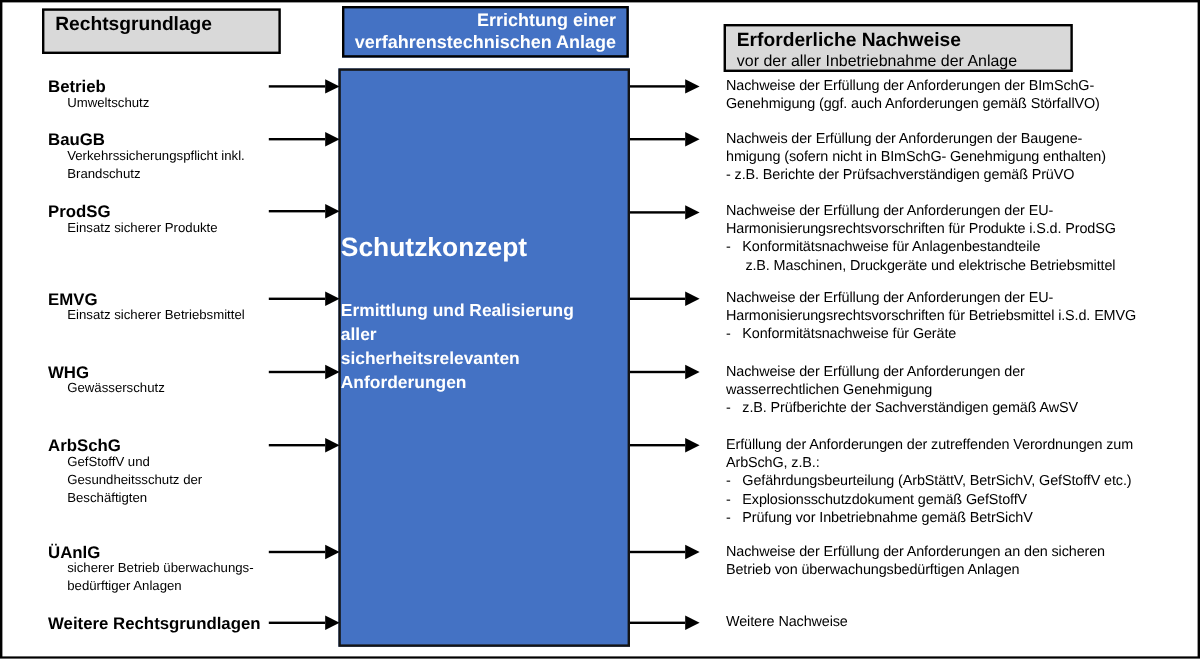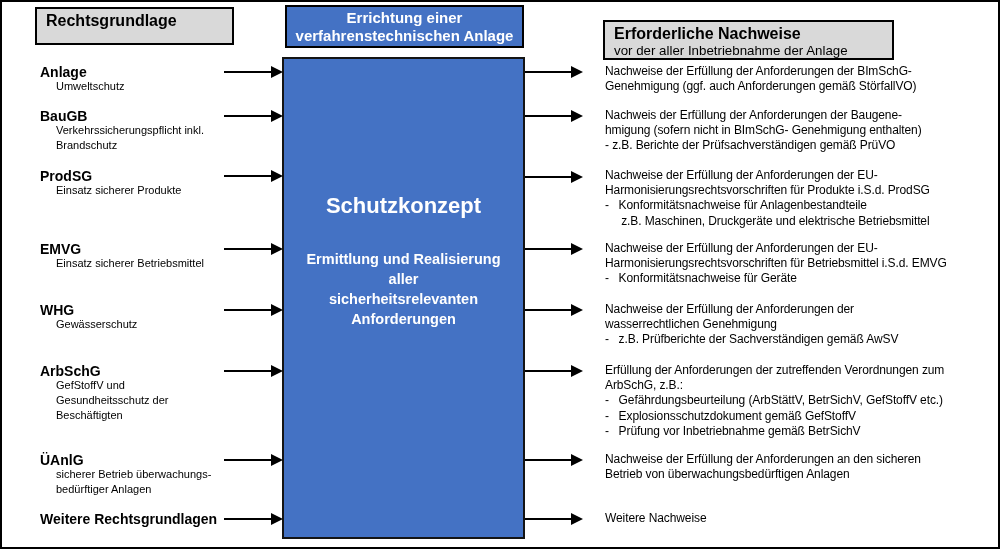--- a/index.html
+++ b/index.html
@@ -11,26 +11,26 @@
   }
   .hdr-box { position:absolute; background:#d9d9d9; border:2px solid #000; padding:2px 8px 2px 9px; }
   #left-header  { left:33px;  top:5px; width:199px; height:38px; }
   #right-header { left:601px; top:18px; width:291px; height:40px; }
   .hdr-title { font-size:16px; font-weight:bold; line-height:19px; }
   .hdr-sub   { font-size:13.3px; line-height:16px; }
 
   #center-header {
     position:absolute; left:283px; top:3px; width:239px; height:43px;
     background:#4472c4; border:2px solid #000; color:#fff;
-    font-weight:bold; font-size:15px; line-height:18px; text-align:center;
+    font-weight:bold; font-size:15px; line-height:18px; text-align:right;
     display:flex; align-items:center; justify-content:center; white-space:pre-line;
   }
   #center-box {
     position:absolute; left:280px; top:55px; width:243px; height:482px;
-    background:#4472c4; border:2px solid #141414; color:#fff; text-align:center; z-index:1;
+    background:#4472c4; border:2px solid #141414; color:#fff; z-index:1;
   }
   #center-title { margin-top:134px; font-size:22px; font-weight:bold; line-height:26px; }
   #center-body  { margin-top:30px; font-size:14.5px; line-height:20px; white-space:pre-line;font-weight:bold; }
 
   .row { position:absolute; left:0; width:1000px; height:1px; z-index:2; }
   .law {
     position:absolute; left:38px; top:0; width:210px;
     font-size:14px; font-weight:bold; line-height:16px;
   }
   .law-desc {
@@ -68,21 +68,21 @@
 
   <div id="center-box">
     <div id="center-title">Schutzkonzept</div>
     <div id="center-body">Ermittlung und Realisierung
 aller
 sicherheitsrelevanten
 Anforderungen</div>
   </div>
 
   <div class="row" style="top:62px">
-    <div class="law">Anlage</div>
+    <div class="law">Betrieb</div>
     <div class="law-desc">Umweltschutz</div>
     <div class="arrow arrow-left"></div>
     <div class="arrow arrow-right"></div>
     <div class="nachweis">Nachweise der Erfüllung der Anforderungen der BImSchG-
 Genehmigung (ggf. auch Anforderungen gemäß StörfallVO)</div>
   </div>
 
   <div class="row" style="top:106px">
     <div class="law">BauGB</div>
     <div class="law-desc">Verkehrssicherungspflicht inkl.

